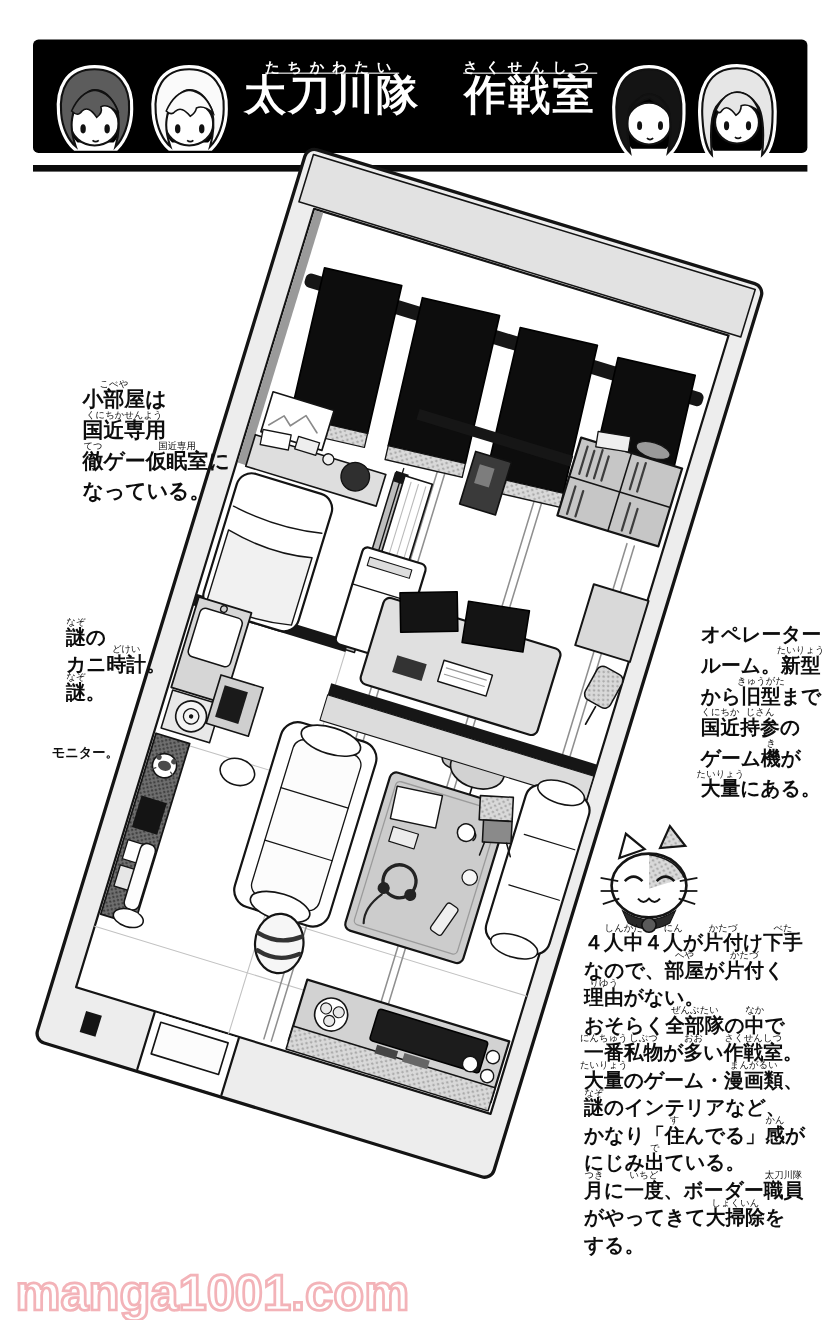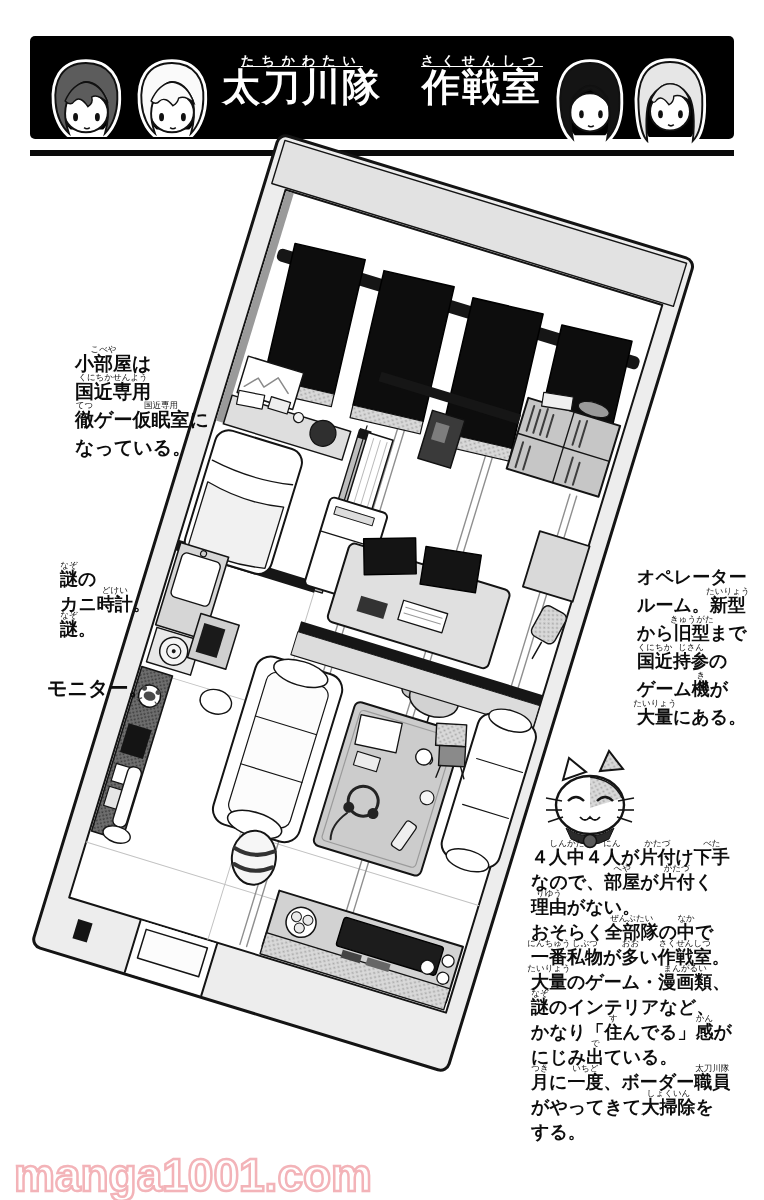--- a/index.html
+++ b/index.html
@@ -21,21 +21,21 @@
   
   .note{position:absolute;font-weight:700;z-index:3;}
   .note .jline{line-height:1;white-space:nowrap;}
   .note .rb{position:relative;display:inline-block;}
   .note .rt{position:absolute;left:50%;top:-9px;transform:translateX(-50%);
             font-size:8.5px;font-weight:400;letter-spacing:0;white-space:nowrap;}
   #note-left-top{left:75px;top:354px;font-size:19px;}
   #note-left-top .jline{margin-bottom:9px;}
   #note-left-mid{left:60px;top:570px;font-size:18px;}
   #note-left-mid .jline{margin-bottom:7px;}
-  #note-monitor{left:47px;top:678px;font-size:20px;}
+  #note-monitor{left:47px;top:678px;font-size:12px;}
   #note-right-top{left:625px;top:568px;font-size:18px;margin-left:12px;}
   #note-right-top .jline{margin-bottom:10px;}
   #note-bottom{left:531px;top:848px;font-size:18px;}
   #note-bottom .jline{margin-bottom:7px;}
   
   .watermark{position:absolute;left:14px;top:1148px;z-index:4;
              font-size:46px;font-weight:800;letter-spacing:0px;color:#ffffff;
              -webkit-text-stroke:2.5px #f3b3b8;}
   
   #room-layer{position:absolute;left:0;top:0;width:764px;height:1200px;z-index:1;}

